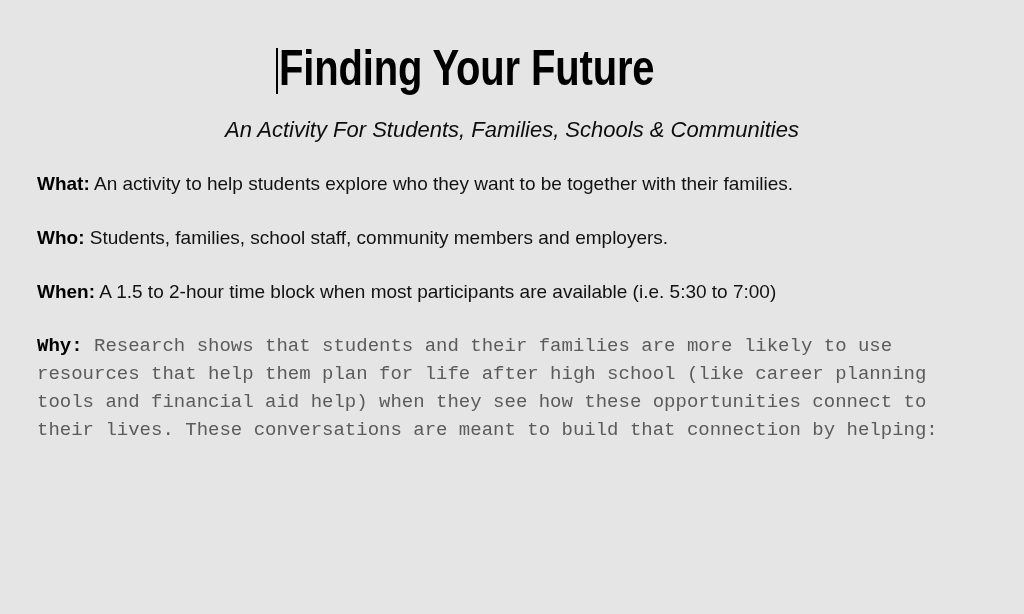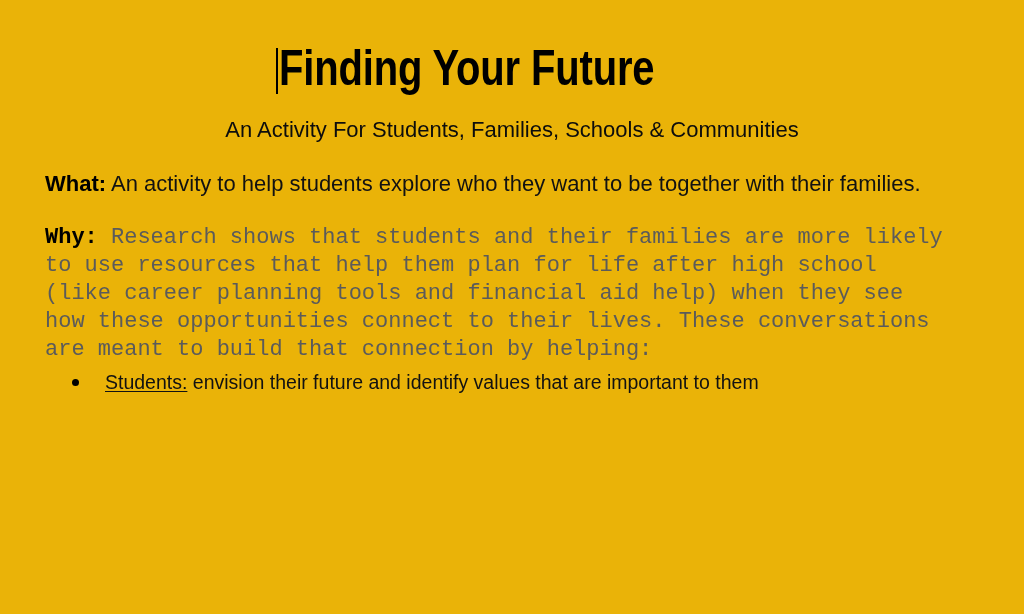--- a/index.html
+++ b/index.html
@@ -12,21 +12,21 @@
     height: 614px;
     overflow: hidden;
     font-family: "Liberation Sans", sans-serif;
     -webkit-font-smoothing: antialiased;
   }
 
   .page {
     position: relative;
     width: 1024px;
     height: 614px;
-    background: #eab308;
+    background: #e5e5e5;
     box-sizing: border-box;
     overflow: hidden;
   }
 
   
   .doc-title-wrap {
     position: absolute;
     left: 0;
     top: 42px;
     width: 1024px;
@@ -56,35 +56,36 @@
   .doc-subtitle {
     position: absolute;
     left: 0;
     top: 115px;
     width: 1024px;
     text-align: center;
     font-size: 22px;
     line-height: 30px;
     color: #0d0d0d;
     white-space: nowrap;
+    font-style: italic;
   }
 
   
   .body-block {
     position: absolute;
     left: 33px;
     top: 170px;
     width: 912px;
   }
 
   .para {
-    font-size: 22px;
+    font-size: 19px;
     line-height: 28px;
     color: #121212;
-    margin: 0 0 26px 12px;
+    margin: 0 0 26px 4px;
     text-align: left;
   }
   .para:last-child { margin-bottom: 0; }
 
   .lbl {
     font-weight: bold;
     color: #000000;
   }
 
   .para.why {
@@ -130,25 +131,24 @@
   <div class="doc-title-wrap">
     <span class="caret"></span><span class="doc-title">Finding Your Future</span>
   </div>
 
   <div class="doc-subtitle">An Activity For Students, Families, Schools &amp; Communities</div>
 
   <div class="body-block">
 
     <p class="para"><span class="lbl">What:</span><span class="txt"> An activity to help students explore who they want to be together with their families.</span></p>
 
+    <p class="para"><span class="lbl">Who:</span><span class="txt"> Students, families, school staff, community members and employers.</span></p>
 
+    <p class="para"><span class="lbl">When:</span><span class="txt"> A 1.5 to 2-hour time block when most participants are available (i.e. 5:30 to 7:00)</span></p>
 
 
     <p class="para why"><span class="lbl">Why:</span><span class="txt"> Research shows that students and their families are more likely to use resources that help them plan for life after high school (like career planning tools and financial aid help) when they see how these opportunities connect to their lives. These conversations are meant to build that connection by helping:</span></p>
 
     <ul class="bullets">
-      <li class="bullet-item">
-        <span class="bullet-dot"></span><span class="u">Students:</span><span> envision their future and identify values that are important to them</span>
-      </li>
     </ul>
 
   </div>
 </div>
 
 </body></html>

